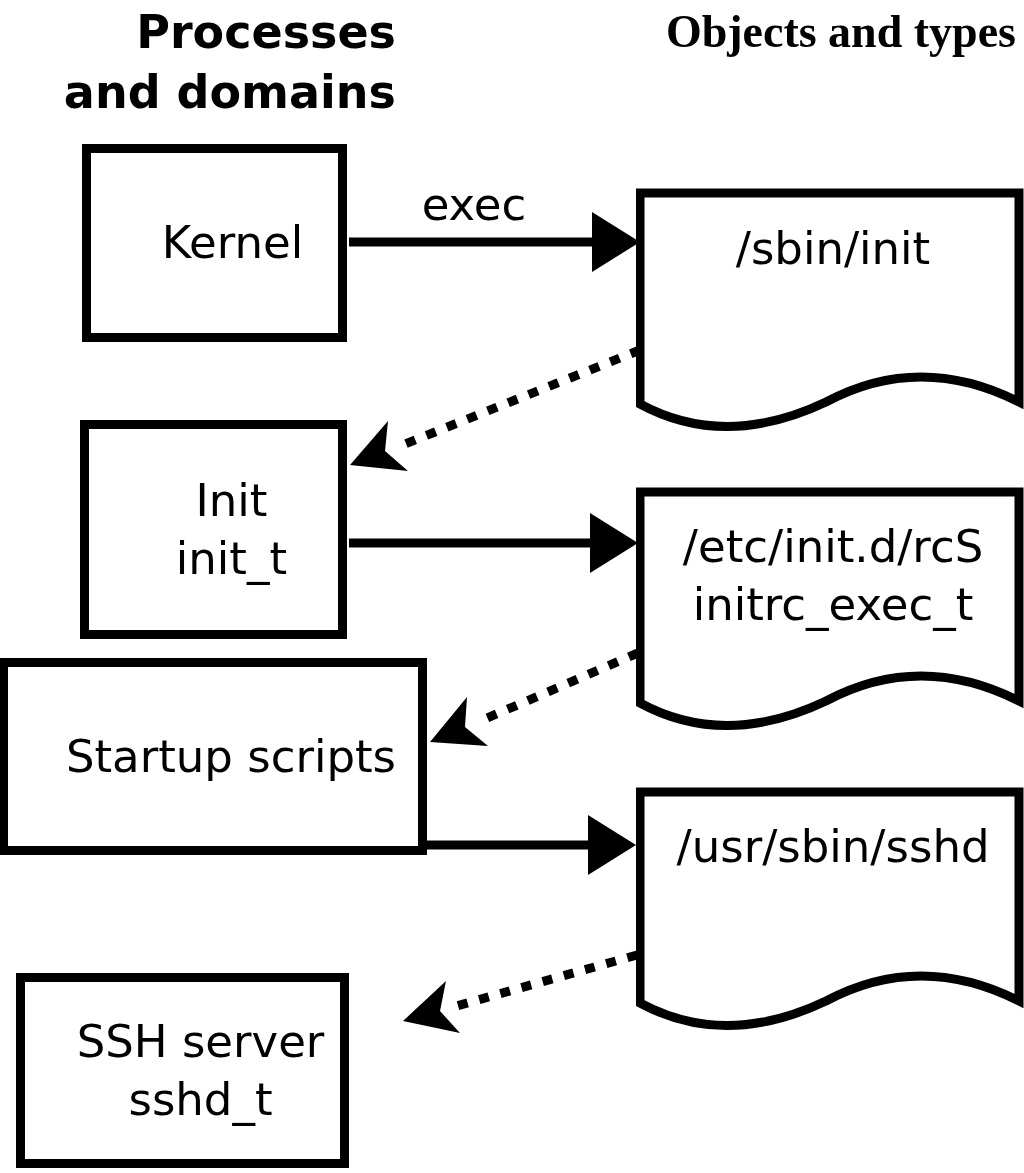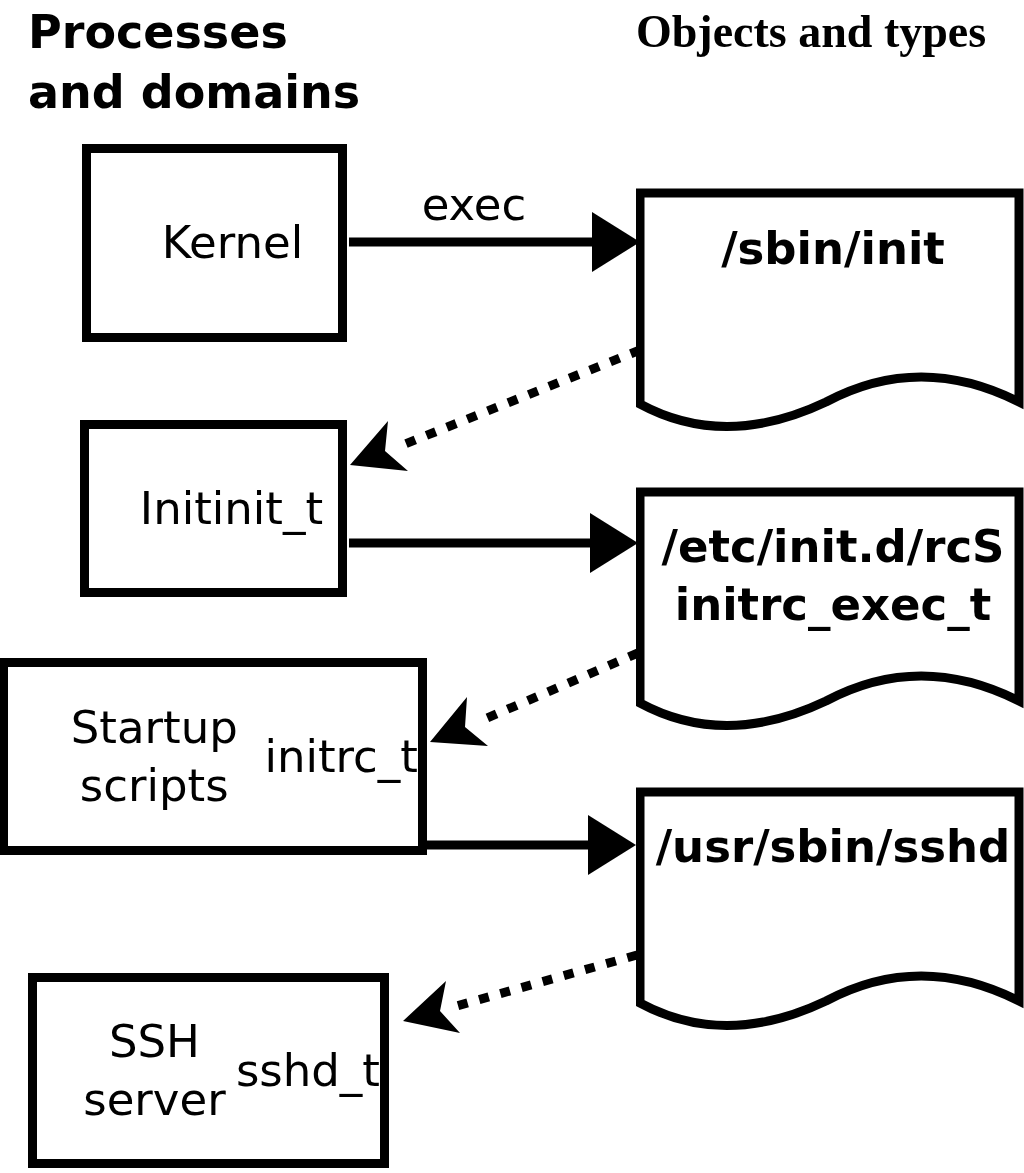--- a/index.html
+++ b/index.html
@@ -10,61 +10,60 @@
     background: #ffffff;
     font-family: "DejaVu Sans", "Liberation Sans", sans-serif;
     color: #000000;
     overflow: hidden;
   }
   .col-header {
     position: absolute;
     font-weight: bold;
     font-size: 46px;
     line-height: 60px;
-    text-align: left;
+    text-align: right;
     z-index: 4;
   }
   #left-header  { left: 28px;  top: 2px; width: 368px; }
   #right-header { left: 636px; top: 2px; width: 380px; font-family: Liberation Serif, serif; }
 
   .process-box {
     position: absolute;
     box-sizing: border-box;
     border: 9px solid #000000;
     background: #ffffff;
     display: flex;
-    flex-direction: row;
+    flex-direction: column;
     align-items: center;
     justify-content: center;
     text-align: center;
     font-size: 45px;
     line-height: 58px;
     z-index: 2;
     padding-left: 36px;
   }
   #kernel-box  { left: 82px;  top: 144px; width: 265px; height: 198px; }
-  #init-box    { left: 80px;  top: 420px; width: 267px; height: 177px; }
+  #init-box    { left: 80px;  top: 420px; width: 267px; height: 219px; }
   #startup-box { left: -1px;  top: 658px; width: 428px; height: 197px; }
-  #ssh-box     { left: 28px;  top: 973px; width: 361px; height: 195px; }
+  #ssh-box     { left: 16px;  top: 973px; width: 333px; height: 195px; }
 
   .doc-svg { position: absolute; left: 636px; width: 388px; height: 255px; z-index: 1; }
   #doc1-svg { top: 188px; }
   #doc2-svg { top: 487px; }
   #doc3-svg { top: 787px; }
   .doc-shape { fill: #ffffff; stroke: #000000; stroke-width: 9; }
 
   .doc-label {
     position: absolute;
     left: 648px;
     width: 370px;
     text-align: center;
     font-size: 45px;
     line-height: 58px;
     z-index: 4;
-    font-weight: bold;
   }
   #doc1-label { top: 220px; }
   #doc2-label { top: 518px; }
   #doc3-label { top: 818px; text-align: center; }
 
   #edge-label-exec {
     position: absolute;
     left: 404px;
     top: 176px;
     width: 140px;
@@ -109,21 +108,20 @@
 
   <div id="kernel-box" class="process-box">
     <div>Kernel</div>
   </div>
   <div id="init-box" class="process-box">
     <div>Init</div>
     <div>init_t</div>
   </div>
   <div id="startup-box" class="process-box">
     <div>Startup scripts</div>
-    <div>initrc_t</div>
   </div>
   <div id="ssh-box" class="process-box">
     <div>SSH server</div>
     <div>sshd_t</div>
   </div>
 
   <div id="edge-label-exec">exec</div>
 
   <svg id="arrows" width="1024" height="1173" viewBox="0 0 1024 1173">
 

